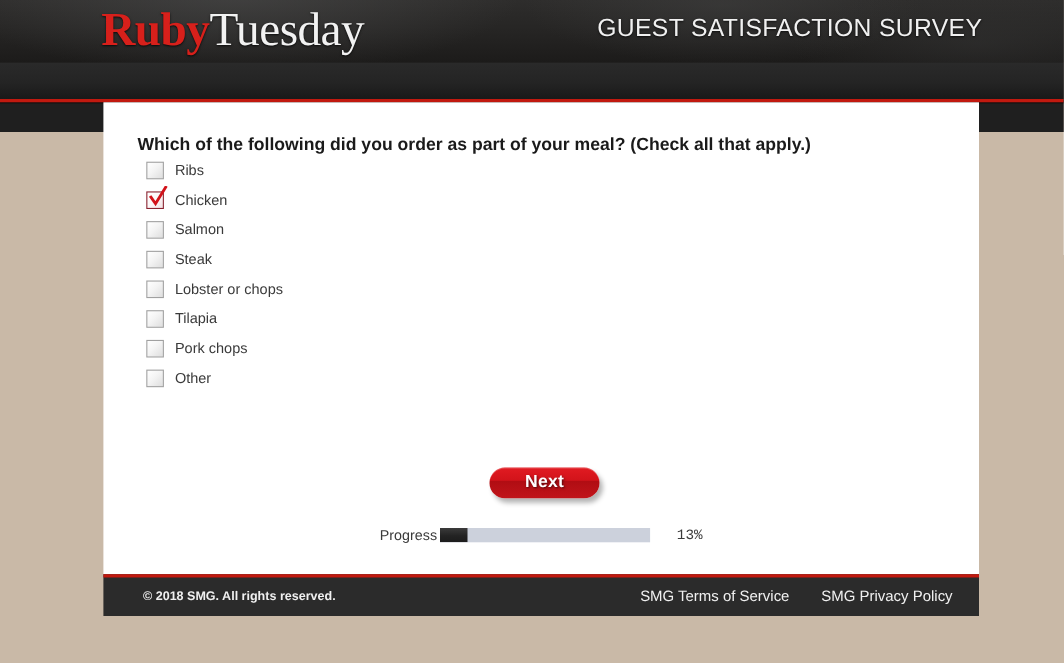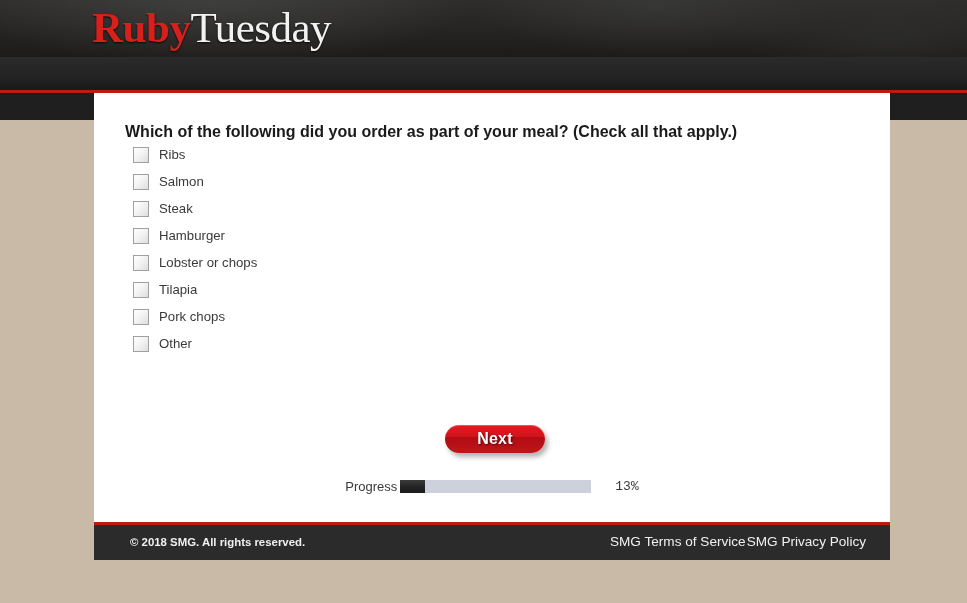--- a/index.html
+++ b/index.html
@@ -202,21 +202,21 @@
     left: 36px; top: 11px;
     color: #f0f0f0;
     font-size: 11.4px;
     font-weight: bold;
     white-space: nowrap;
   }
   .footer-links {
     position: absolute;
     right: 24px; top: 9px;
     display: flex;
-    gap: 1px;
+    gap: 29px;
   }
   .footer-link {
     color: #f0f0f0;
     font-size: 13.6px;
     text-decoration: none;
     white-space: nowrap;
     cursor: pointer;
   }
 </style>
 </head>
@@ -224,42 +224,47 @@
 
 <div class="header">
   <div class="header-top"></div>
   <div class="header-bottom"></div>
   <div class="header-rule"></div>
 
   <div class="logo">
     <span class="ruby">Ruby</span><span class="tuesday">Tuesday</span>
   </div>
 
+  <div class="survey-title">GUEST SATISFACTION SURVEY</div>
 </div>
 
 <div class="panel">
 
   <div class="question">Which of the following did you order as part of your meal? (Check all that apply.)</div>
 
   <div class="options">
       <div class="option-row">
         <span class="checkbox"></span>
         <span class="option-label">Ribs</span>
       </div>
       <div class="option-row">
+        <span class="checkbox checked">
+          <svg class="tick" viewBox="0 0 18 20">
+            <path d="M2.2 10.2 L6.4 16.2 L15.6 1.2" fill="none" stroke="#d2131a" stroke-width="2.6" stroke-linecap="square" stroke-linejoin="miter"></path>
+          </svg>
+        </span>
+        <span class="option-label">Chicken</span>
+      </div>
+      <div class="option-row">
         <span class="checkbox"></span>
         <span class="option-label">Salmon</span>
       </div>
       <div class="option-row">
         <span class="checkbox"></span>
         <span class="option-label">Steak</span>
-      </div>
-      <div class="option-row">
-        <span class="checkbox"></span>
-        <span class="option-label">Hamburger</span>
       </div>
       <div class="option-row">
         <span class="checkbox"></span>
         <span class="option-label">Lobster or chops</span>
       </div>
       <div class="option-row">
         <span class="checkbox"></span>
         <span class="option-label">Tilapia</span>
       </div>
       <div class="option-row">

